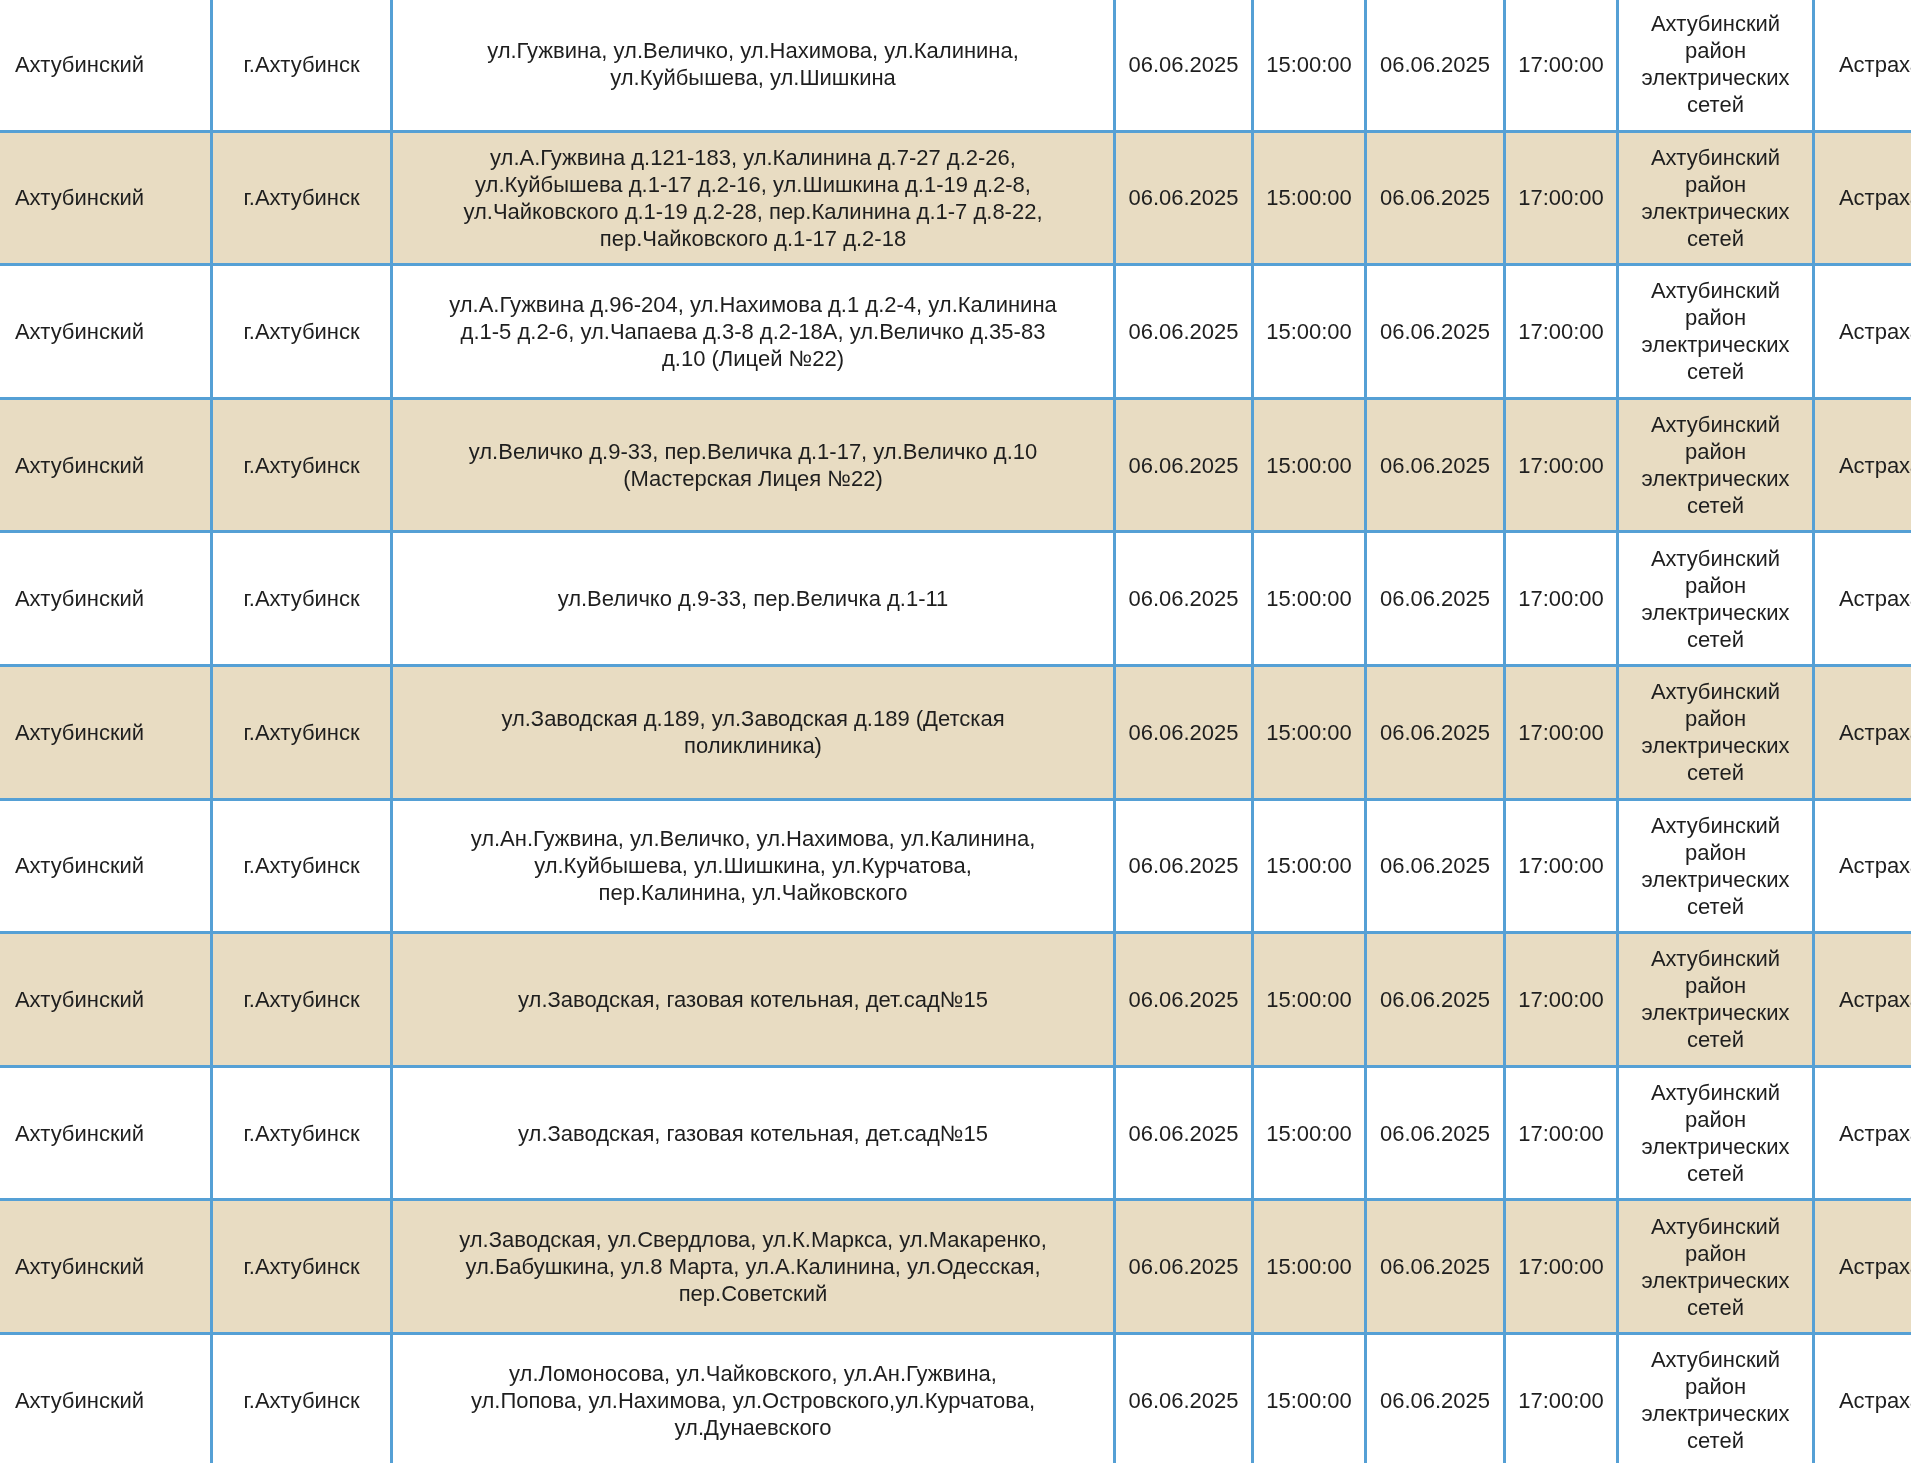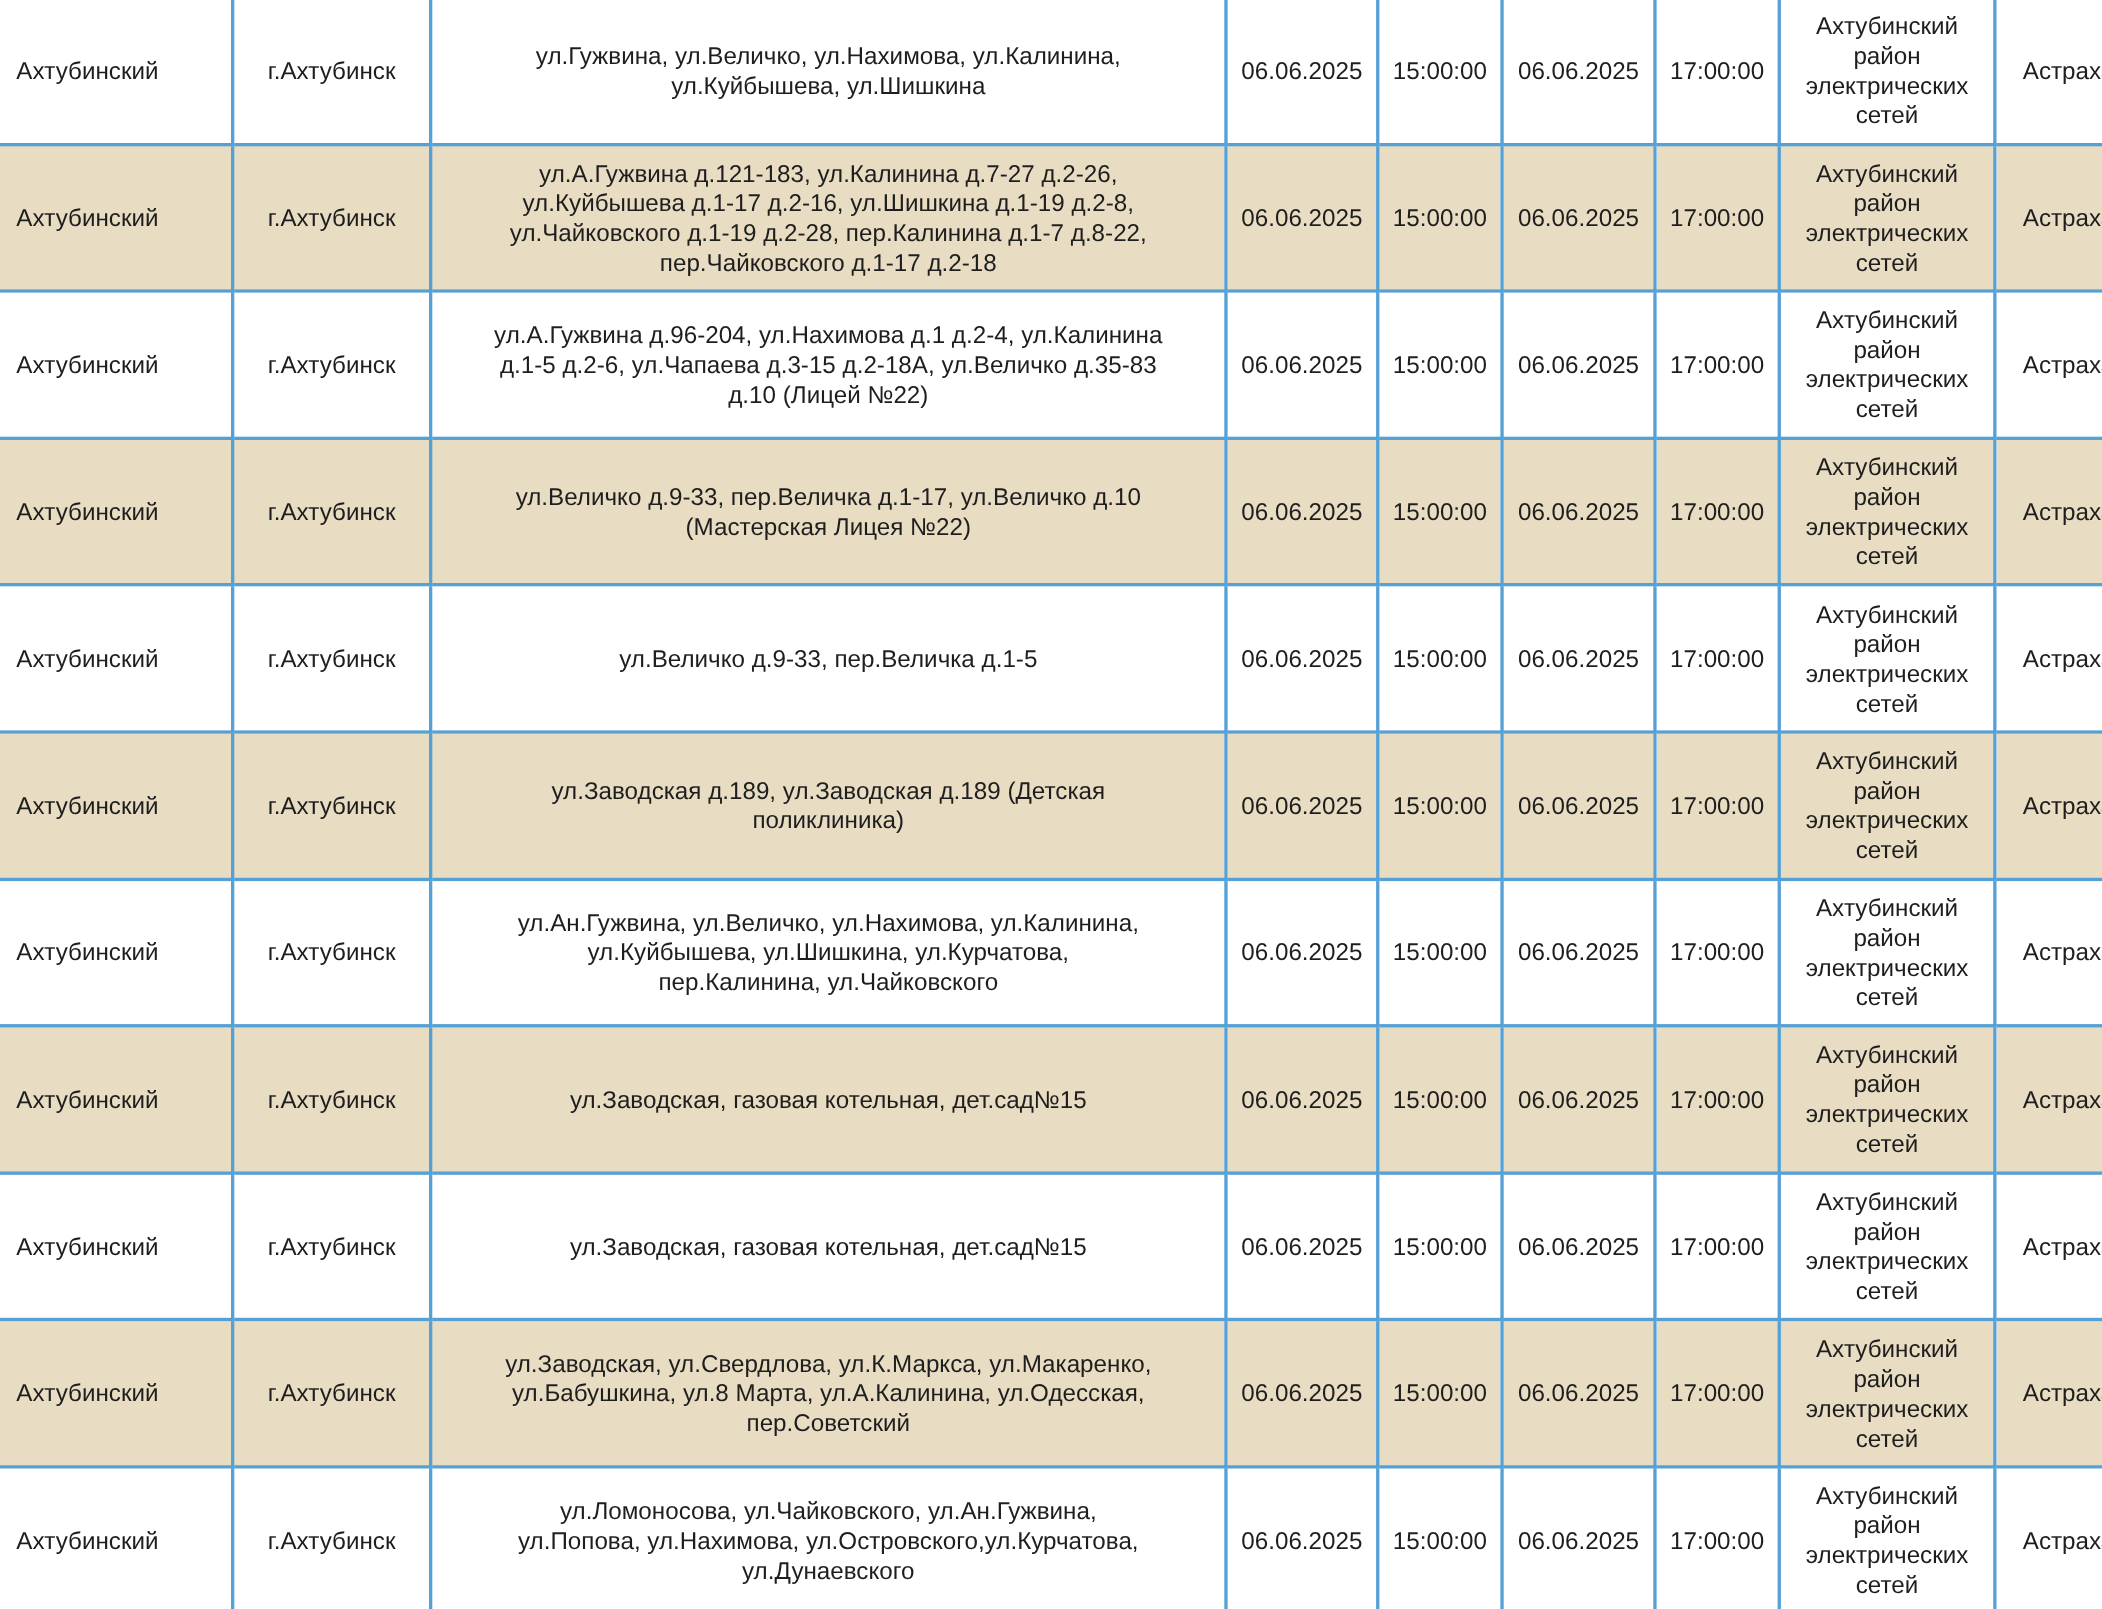--- a/index.html
+++ b/index.html
@@ -105,21 +105,21 @@
     <td class="c-org">Ахтубинский
 район
 электрических
 сетей</td>
     <td class="c-region">Астраха</td>
   </tr>
         <tr>
     <td class="c-district">Ахтубинский</td>
     <td class="c-city">г.Ахтубинск</td>
     <td class="c-addresses">ул.А.Гужвина д.96-204, ул.Нахимова д.1 д.2-4, ул.Калинина
-д.1-5 д.2-6, ул.Чапаева д.3-15 д.2-18А, ул.Величко д.35-83
+д.1-5 д.2-6, ул.Чапаева д.3-8 д.2-18А, ул.Величко д.35-83
 д.10 (Лицей №22)</td>
     <td class="c-date">06.06.2025</td>
     <td class="c-time">15:00:00</td>
     <td class="c-date">06.06.2025</td>
     <td class="c-time">17:00:00</td>
     <td class="c-org">Ахтубинский
 район
 электрических
 сетей</td>
     <td class="c-region">Астраха</td>
@@ -135,21 +135,21 @@
     <td class="c-time">17:00:00</td>
     <td class="c-org">Ахтубинский
 район
 электрических
 сетей</td>
     <td class="c-region">Астраха</td>
   </tr>
         <tr>
     <td class="c-district">Ахтубинский</td>
     <td class="c-city">г.Ахтубинск</td>
-    <td class="c-addresses">ул.Величко д.9-33, пер.Величка д.1-5</td>
+    <td class="c-addresses">ул.Величко д.9-33, пер.Величка д.1-11</td>
     <td class="c-date">06.06.2025</td>
     <td class="c-time">15:00:00</td>
     <td class="c-date">06.06.2025</td>
     <td class="c-time">17:00:00</td>
     <td class="c-org">Ахтубинский
 район
 электрических
 сетей</td>
     <td class="c-region">Астраха</td>
   </tr>

